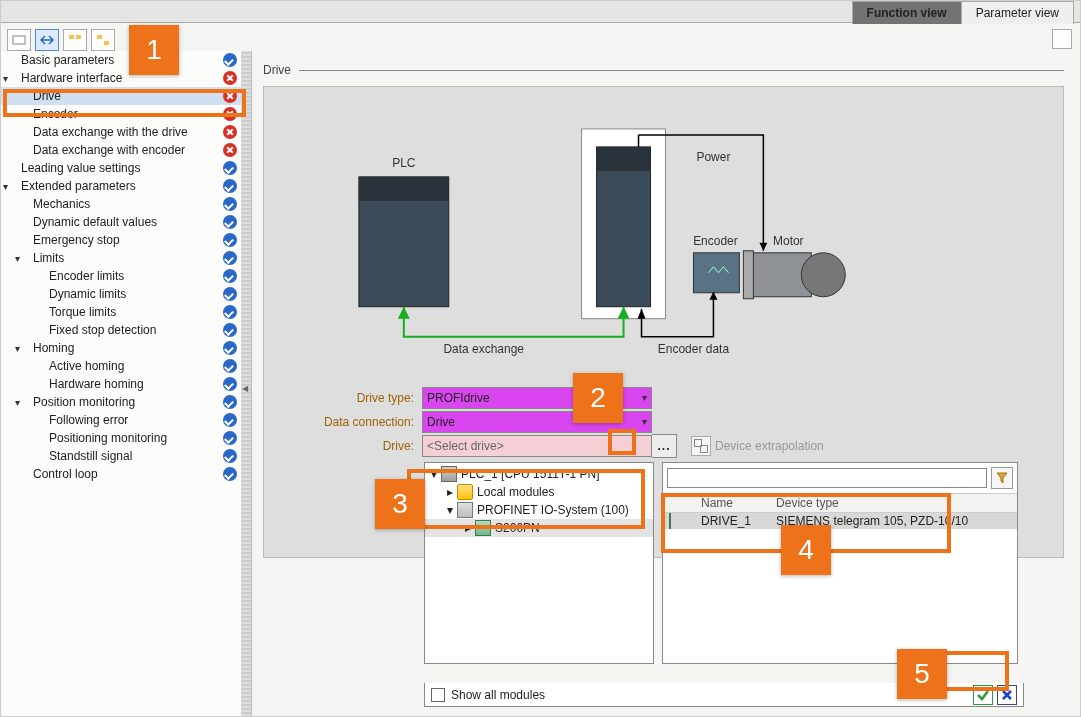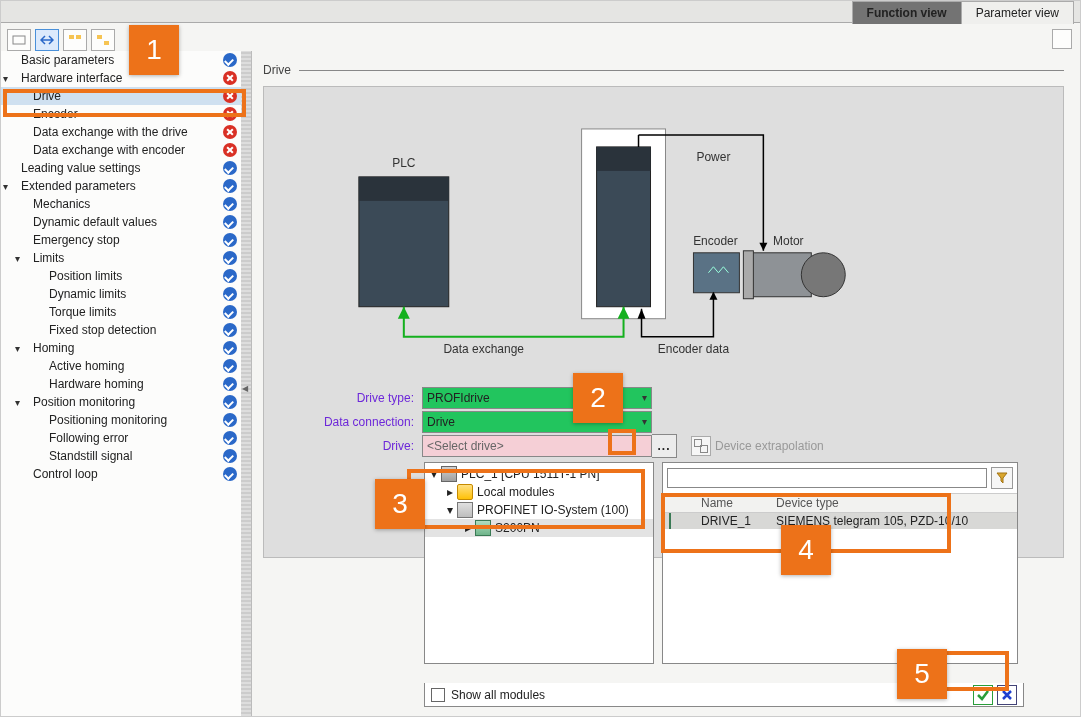--- a/index.html
+++ b/index.html
@@ -178,24 +178,24 @@
   background: #dedede;
   border: 1px solid #bbb;
   padding-left: 12px;
 }
 
 .svg-wrap { position: absolute; inset: 0; }
 .svg-label { fill: #333; font-size: 12px; text-anchor: middle; }
 
 
 .form-row { position: absolute; left: 40px; right: 20px; height: 22px; display: flex; align-items: center; }
-.form-row .flabel { width: 110px; text-align: right; margin-right: 8px; color: #6d28d9; }
+.form-row .flabel { width: 110px; text-align: right; margin-right: 8px; color: #a16207; }
 .form-row .fvalue {
   flex: 0 0 220px; height: 20px; border: 1px solid #888;
-  background: #22c55e; padding: 0 4px; line-height: 20px;
+  background: #d946ef; padding: 0 4px; line-height: 20px;
   display: flex; justify-content: space-between; align-items: center;
 }
 .fvalue.dropdown::after { content: "▾"; font-size: 10px; color: #333; }
 .fvalue.pink { background: #f5cfd6; }
 .browse-btn {
   width: 24px; height: 22px; border: 1px solid #888; border-left: none;
   display: flex; align-items: center; justify-content: center;
   background: #ececec; font-weight: bold; letter-spacing: 1px;
 }
 
@@ -351,21 +351,21 @@
         </li>
         <li class="depth1">
           <span class="label">Emergency stop</span>
           <span class="status ok"></span>
         </li>
         <li class="depth1 collapse">
           <span class="label">Limits</span>
           <span class="status ok"></span>
         </li>
         <li class="depth2">
-          <span class="label">Position limits</span>
+          <span class="label">Encoder limits</span>
           <span class="status ok"></span>
         </li>
         <li class="depth2">
           <span class="label">Dynamic limits</span>
           <span class="status ok"></span>
         </li>
         <li class="depth2">
           <span class="label">Torque limits</span>
           <span class="status ok"></span>
         </li>
@@ -383,25 +383,25 @@
         </li>
         <li class="depth2">
           <span class="label">Hardware homing</span>
           <span class="status ok"></span>
         </li>
         <li class="depth1 collapse">
           <span class="label">Position monitoring</span>
           <span class="status ok"></span>
         </li>
         <li class="depth2">
+          <span class="label">Following error</span>
+          <span class="status ok"></span>
+        </li>
+        <li class="depth2">
           <span class="label">Positioning monitoring</span>
-          <span class="status ok"></span>
-        </li>
-        <li class="depth2">
-          <span class="label">Following error</span>
           <span class="status ok"></span>
         </li>
         <li class="depth2">
           <span class="label">Standstill signal</span>
           <span class="status ok"></span>
         </li>
         <li class="depth1">
           <span class="label">Control loop</span>
           <span class="status ok"></span>
         </li>

